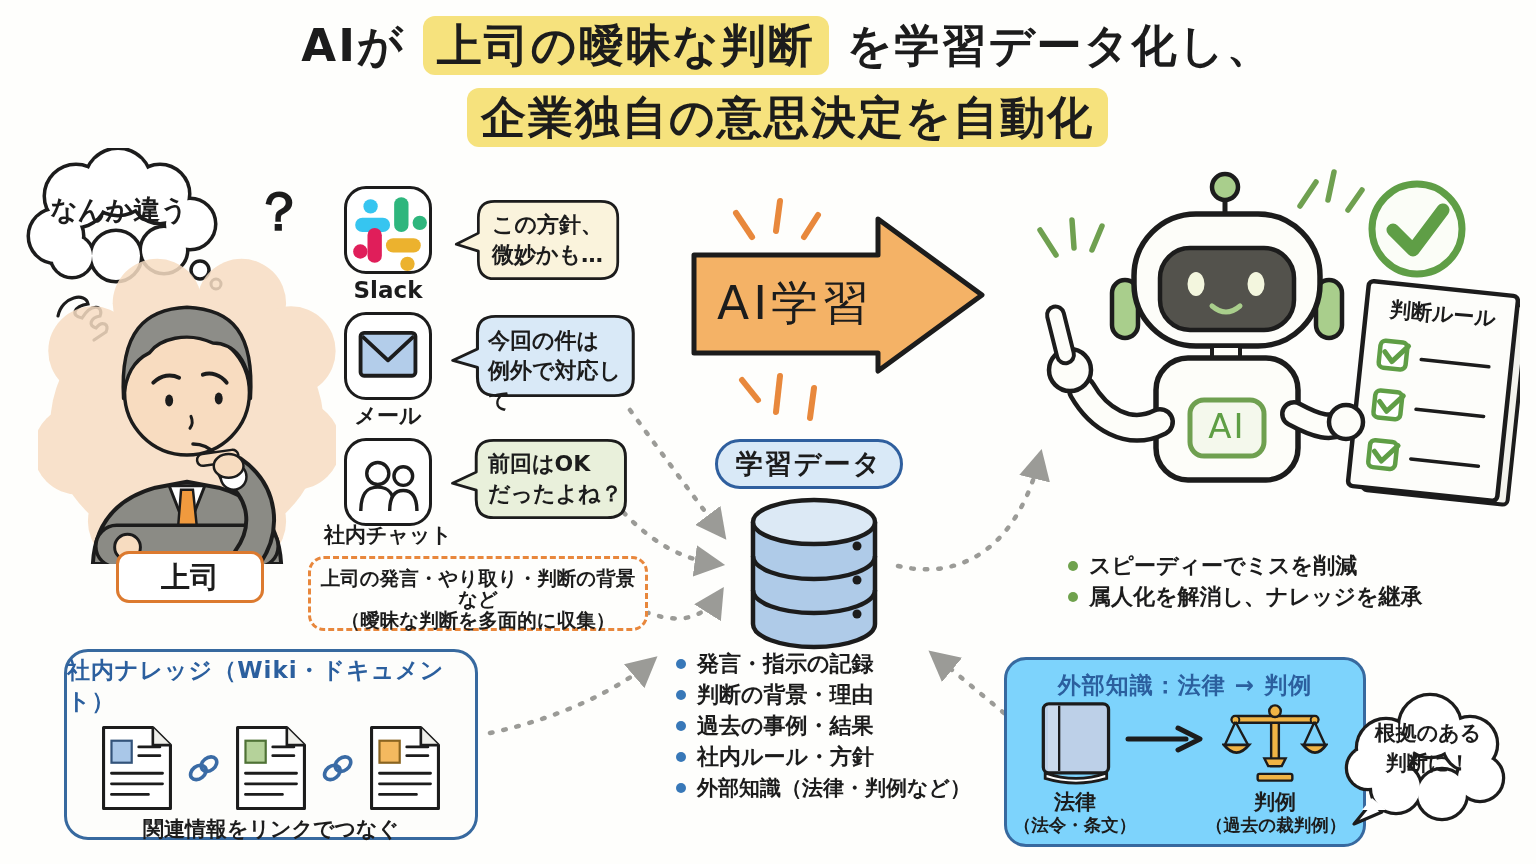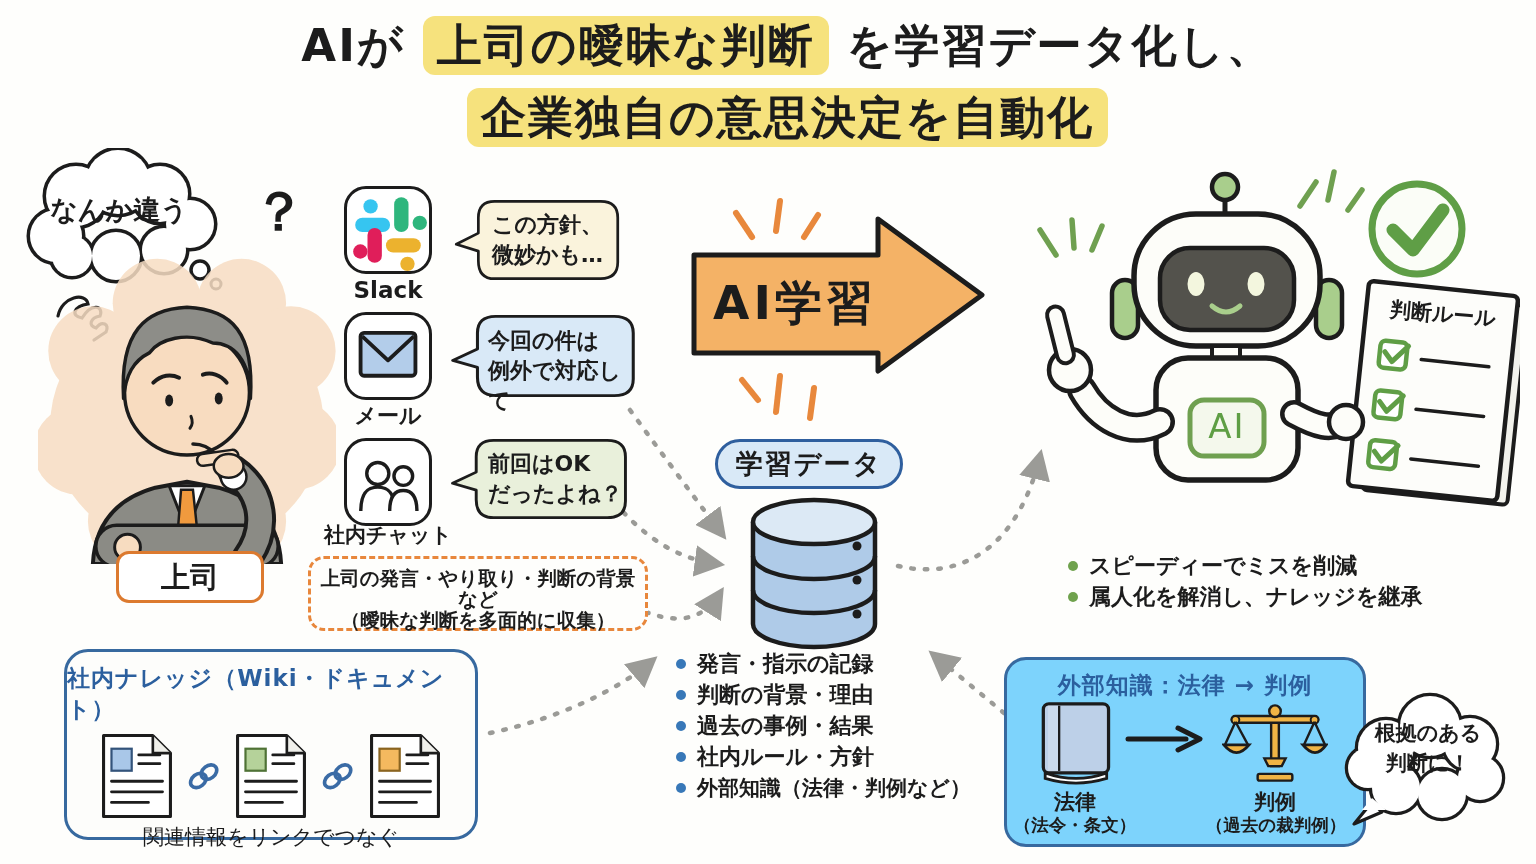--- a/index.html
+++ b/index.html
@@ -11,26 +11,26 @@
   .title-line{left:0;right:0;text-align:center;font-weight:700;font-size:45px;letter-spacing:2px;white-space:nowrap;padding-left:39px;}
   .hl{background:#F6E27D;padding:3px 14px;border-radius:12px;}
   .bubble-text{font-size:22px;font-weight:600;line-height:30px;}
   .label-box{background:#fff;border:3.5px solid #DC7A2F;border-radius:13px;font-size:29px;font-weight:700;
              text-align:center;line-height:46px;}
   .chan-label{font-size:22px;font-weight:600;text-align:center;}
   .note-box{border:3px dashed #E8873C;border-radius:16px;text-align:center;font-size:19.5px;font-weight:700;
             line-height:21px;padding-top:9px;box-sizing:border-box;background:#FEFEFC;}
   .know-box{background:#FDFDFB;border:3.5px solid #37699F;border-radius:24px;box-sizing:border-box;
             display:flex;flex-direction:column;align-items:center;}
-  .know-title{margin-top:11px;font-size:23px;font-weight:700;color:#2B5F9E;letter-spacing:1px;}
-  .know-caption{font-size:21px;font-weight:400;margin-top:3px;}
+  .know-title{margin-top:3px;font-size:23px;font-weight:700;color:#2B5F9E;letter-spacing:1px;}
+  .know-caption{font-size:21px;font-weight:700;margin-top:3px;}
   .docs-row{display:flex;align-items:center;gap:9px;margin-top:7px;}
   .pill{background:#D9E9F7;border:3.5px solid #2F5F9E;border-radius:26px;text-align:center;
         font-size:27px;font-weight:700;line-height:43px;letter-spacing:2px;}
-  .arrow-label{font-size:47px;font-weight:700;letter-spacing:4px;text-align:center;}
+  .arrow-label{font-size:47px;font-weight:400;letter-spacing:4px;text-align:center;}
   ul.blist{list-style:none;margin:0;padding:0;}
   ul.blist li{display:flex;align-items:flex-start;font-size:22px;font-weight:600;line-height:26px;margin-bottom:5px;}
   .dot{flex:0 0 auto;width:10px;height:10px;border-radius:50%;margin:8px 11px 0 0;}
   .dot-blue{background:#3878B8;}
   .dot-green{background:#6FA24D;}
   .result-box{background:#FCFEF8;border:3px solid #6FA24D;border-radius:13px;text-align:center;
               font-size:25px;font-weight:700;line-height:43px;letter-spacing:1px;}
   .ext-box{background:#7dd3fc;border:3.5px solid #37699F;border-radius:22px;box-sizing:border-box;}
   .ext-title{margin-top:10px;text-align:center;font-size:23px;font-weight:700;color:#2B5F9E;letter-spacing:1px;}
   .ext-label{font-size:21px;font-weight:600;text-align:center;}

